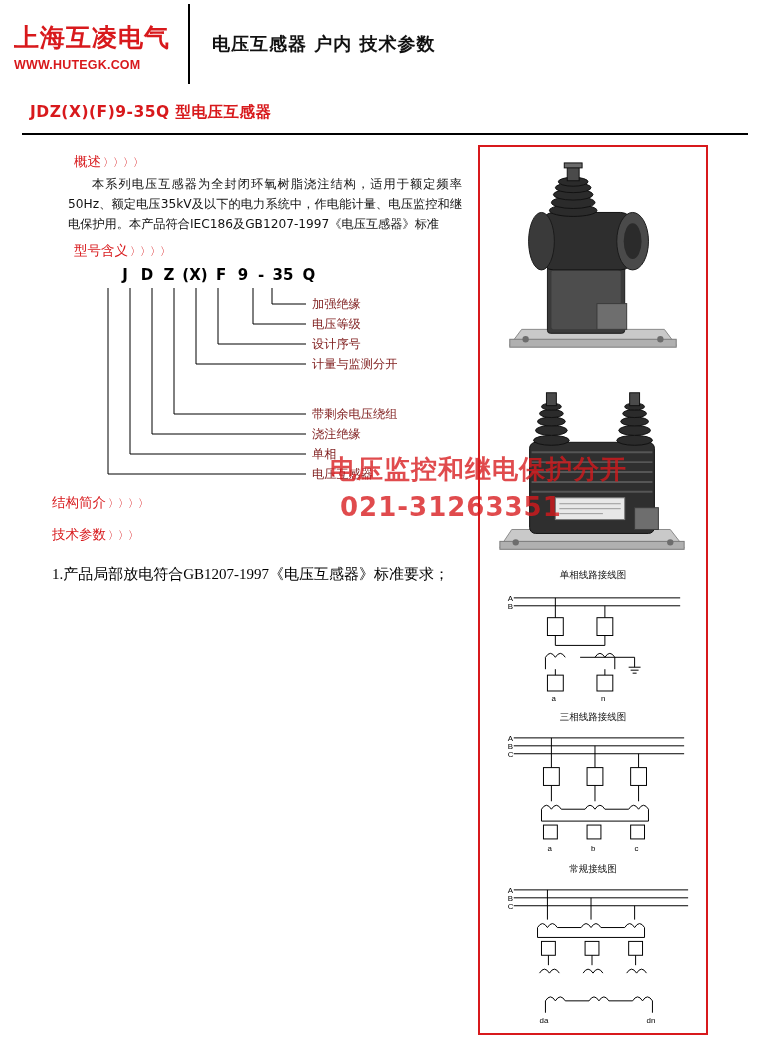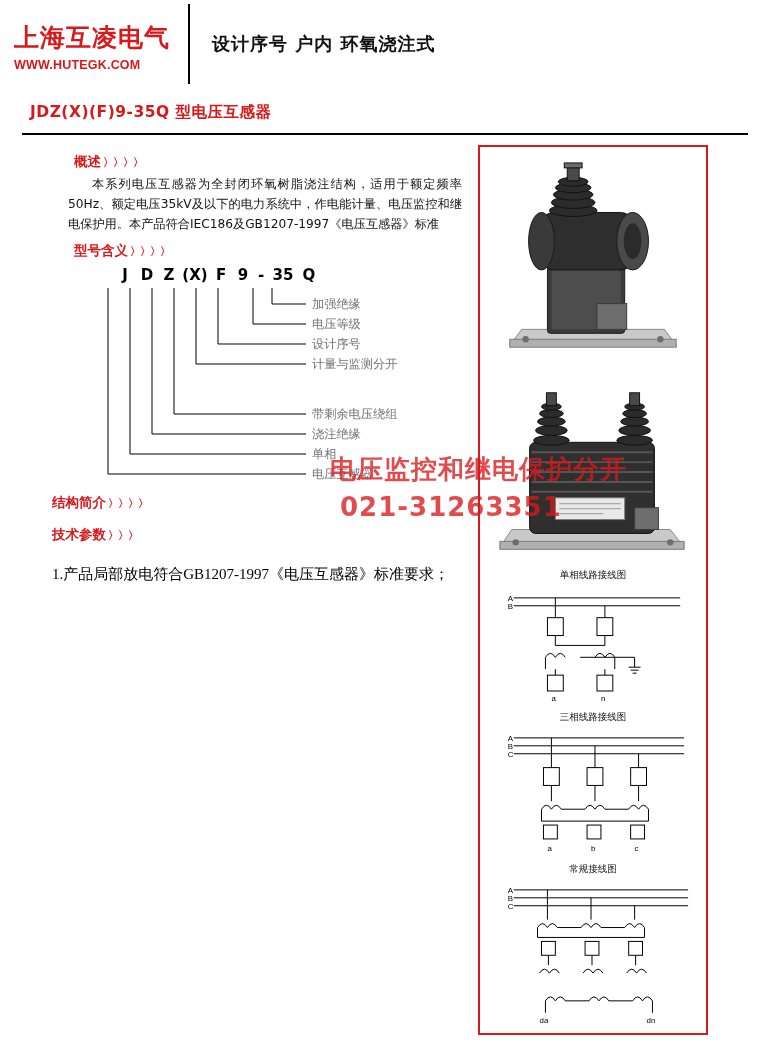--- a/index.html
+++ b/index.html
@@ -93,21 +93,21 @@
     width: 230px;
     margin-left: 4px;
     border: 2px solid #d8191c;
     padding: 8px 6px;
     position: relative;
   }
 
   
   .sec-head {
     color: #d8191c;
-    font-weight: bold;
+    font-weight: normal;
     font-size: 13.5px;
     margin: 8px 0 4px 44px;
     font-family: "DejaVu Sans", sans-serif;
   }
   .sec-head .arrows {
     color: #d8191c;
     font-size: 11px;
     letter-spacing: -1px;
     margin-left: 2px;
   }
@@ -147,21 +147,21 @@
 
   .model-svg {
     position: absolute;
     left: 0;
     top: 0;
   }
   .leader-label {
     position: absolute;
     font-size: 12.2px;
     font-family: "DejaVu Sans", sans-serif;
-    color: #737373;
+    color: #7f1d1d;
     white-space: nowrap;
   }
 
   
   .watermark {
     position: absolute;
     pointer-events: none;
     color: #d8191c;
     font-weight: bold;
     font-family: "DejaVu Sans", sans-serif;
@@ -205,21 +205,21 @@
 </style>
 </head>
 <body>
 
 <div class="header">
   <div class="logo-block">
     <div class="logo-cn">上海互凌电气</div>
     <div class="logo-url">WWW.HUTEGK.COM</div>
   </div>
   <div class="header-divider"></div>
-  <div class="header-title">设计序号  户内  环氧浇注式</div>
+  <div class="header-title">电压互感器  户内  技术参数</div>
 </div>
 
 <div class="doc-title-row">
   <span class="doc-title">JDZ(X)(F)9-35Q 型电压互感器</span>
 </div>
 <div class="rule"></div>
 
 <div class="content">
 
   <div class="left-col">

